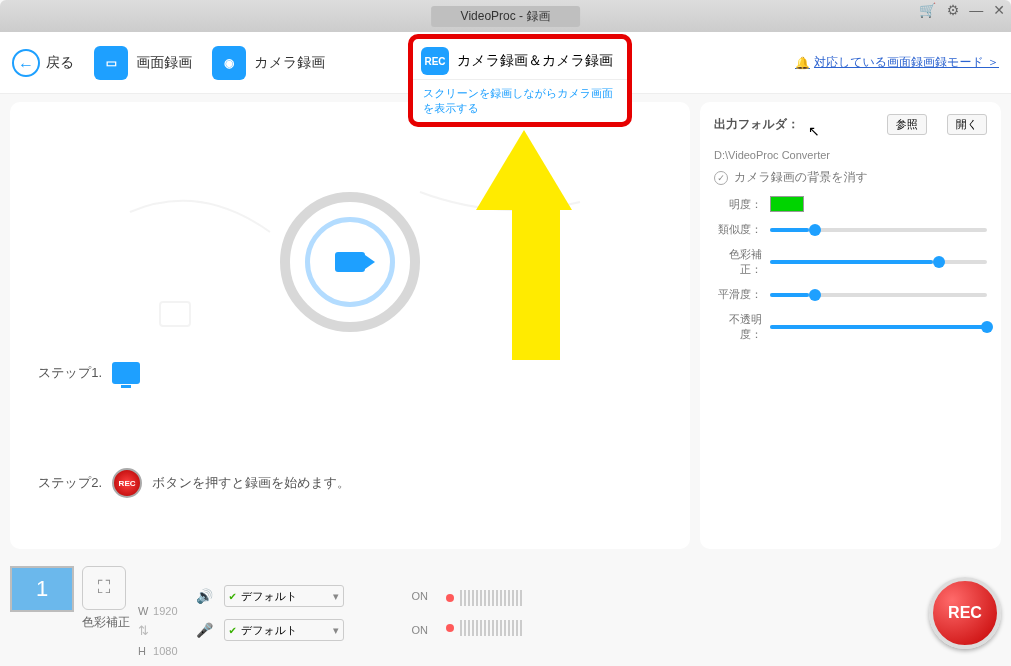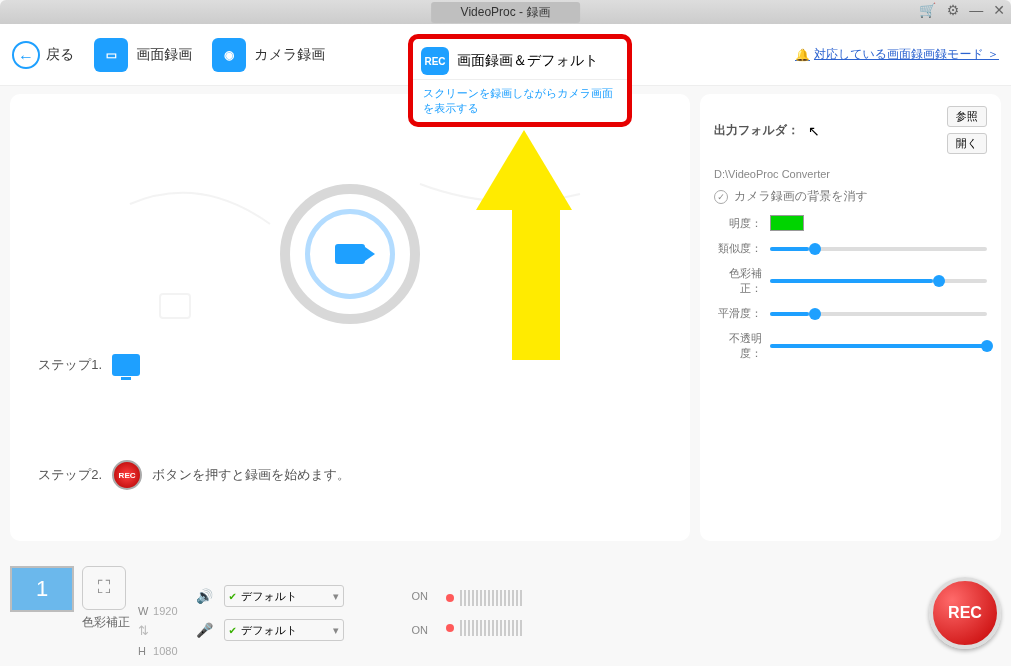--- a/index.html
+++ b/index.html
@@ -1,18 +1,18 @@
 <!DOCTYPE html>
 <html><head>
 <meta charset="utf-8">
 <style>
 * { box-sizing: border-box; margin: 0; padding: 0; font-family: "Segoe UI", Meiryo, sans-serif; }
 body { width: 1011px; height: 666px; background: #f8f8f8; overflow: hidden; position: relative; }
 
-.titlebar { height: 24px; background: linear-gradient(#ddd,#ccc); display:flex; align-items:center; justify-content:center; border-top-left-radius:6px; border-top-right-radius:6px;padding-left:24px; }
+.titlebar { height: 32px; background: linear-gradient(#ddd,#ccc); display:flex; align-items:center; justify-content:center; border-top-left-radius:6px; border-top-right-radius:6px;padding-left:24px; }
 .titlebar-text { position:absolute; left:50%; transform:translateX(-50%); font-size:12px; color:#333; background:#bfbfbf; padding:2px 30px; border-radius:3px;}
 .titlebar-right { position:absolute; right:6px; top:2px; display:flex; gap:10px; align-items:center; }
 .titlebar-right span { font-size:14px; color:#666; cursor:pointer; }
 
 .toolbar { height:62px; background:#fff; display:flex; align-items:center; padding:0 12px; gap:20px; border-bottom:1px solid #eee;}
 .back-btn { display:flex; align-items:center; gap:6px; color:#333; font-size:14px; cursor:pointer;}
 .back-circle { width:28px; height:28px; border:2px solid #1ea0ff; border-radius:50%; display:flex; align-items:center; justify-content:center; color:#1ea0ff; font-size:16px;}
 .mode-btn { display:flex; align-items:center; gap:8px; font-size:14px; color:#333; cursor:pointer;}
 .mode-icon { width:34px; height:34px; background:#1ea0ff; border-radius:6px; display:flex; align-items:center; justify-content:center; color:#fff; font-size:12px; font-weight:bold;}
 .supp-link { margin-left:auto; color:#2c63d0; font-size:12px; text-decoration:underline; display:flex; align-items:center; gap:4px;}
@@ -32,21 +32,21 @@
 .cam-glyph:after { content:""; position:absolute; right:-10px; top:3px; border-left:10px solid #1ea0ff; border-top:7px solid transparent; border-bottom:7px solid transparent;}
 .step-row { display:flex; align-items:center; gap:10px; font-size:13px; color:#555; margin-top:30px;}
 .step-row.second { margin-top:84px;}
 .step-icon-screen { width:28px; height:22px; background:#1ea0ff; border-radius:3px; display:inline-block; position:relative;}
 .step-icon-screen:after{content:"";position:absolute;left:50%;bottom:-4px;transform:translateX(-50%);width:10px;height:3px;background:#1ea0ff;}
 .step-icon-rec { width:30px; height:30px; border-radius:50%; background:radial-gradient(#ff4040,#b00000); border:2px solid #aaa; display:flex; align-items:center; justify-content:center; color:#fff; font-size:8px; font-weight:bold;}
 
 .side { flex:1; background:#fff; border-radius:10px; padding:12px 14px; font-size:12px; color:#555;}
 .side-header { display:flex; align-items:center; margin-bottom:14px;}
 .side-header-label { font-weight:bold; }
-.side-btns { margin-left:auto; display:flex; gap:6px;flex-direction:column;}
+.side-btns { margin-left:auto; display:flex; gap:20px;}
 .side-btns button { font-size:11px; padding:2px 8px; border:1px solid #ccc; background:#f7f7f7; border-radius:3px; cursor:pointer;}
 .side-path { color:#888; font-size:11px; margin-bottom:8px;}
 .chk-row { display:flex; align-items:center; gap:6px; margin-bottom:10px; color:#777;}
 .chk { width:14px; height:14px; border:1px solid #aaa; border-radius:50%; display:flex; align-items:center; justify-content:center; font-size:9px; color:#888;}
 .slider-row { display:flex; align-items:center; gap:8px; margin:10px 0; font-size:11px;}
 .slider-label { width:48px; text-align:right; color:#777;}
 .swatch { width:34px; height:16px; background:#00d400; border:1px solid #999;}
 .track { flex:1; height:4px; background:#ddd; border-radius:2px; position:relative;}
 .fill { position:absolute; left:0; top:0; height:100%; background:#1ea0ff; border-radius:2px;}
 .thumb { position:absolute; top:-4px; width:12px; height:12px; background:#1ea0ff; border-radius:50%;}
@@ -108,21 +108,21 @@
   </div>
   <a class="supp-link">
     <span class="bell">🔔</span>
     <span>対応している画面録画録モード ＞</span>
   </a>
 </div>
 
 <div class="dropdown">
   <div class="dropdown-header">
     <div class="mode-icon" style="width:28px;height:28px;font-size:10px;">REC</div>
-    <span>画面録画＆デフォルト</span>
+    <span>カメラ録画＆カメラ録画</span>
   </div>
   <div class="dropdown-item">スクリーンを録画しながらカメラ画面を表示する</div>
 </div>
 
 <div class="arrow-callout">
   <div class="arrow-head"></div>
   <div class="arrow-shaft"></div>
 </div>
 
 <div class="main">

